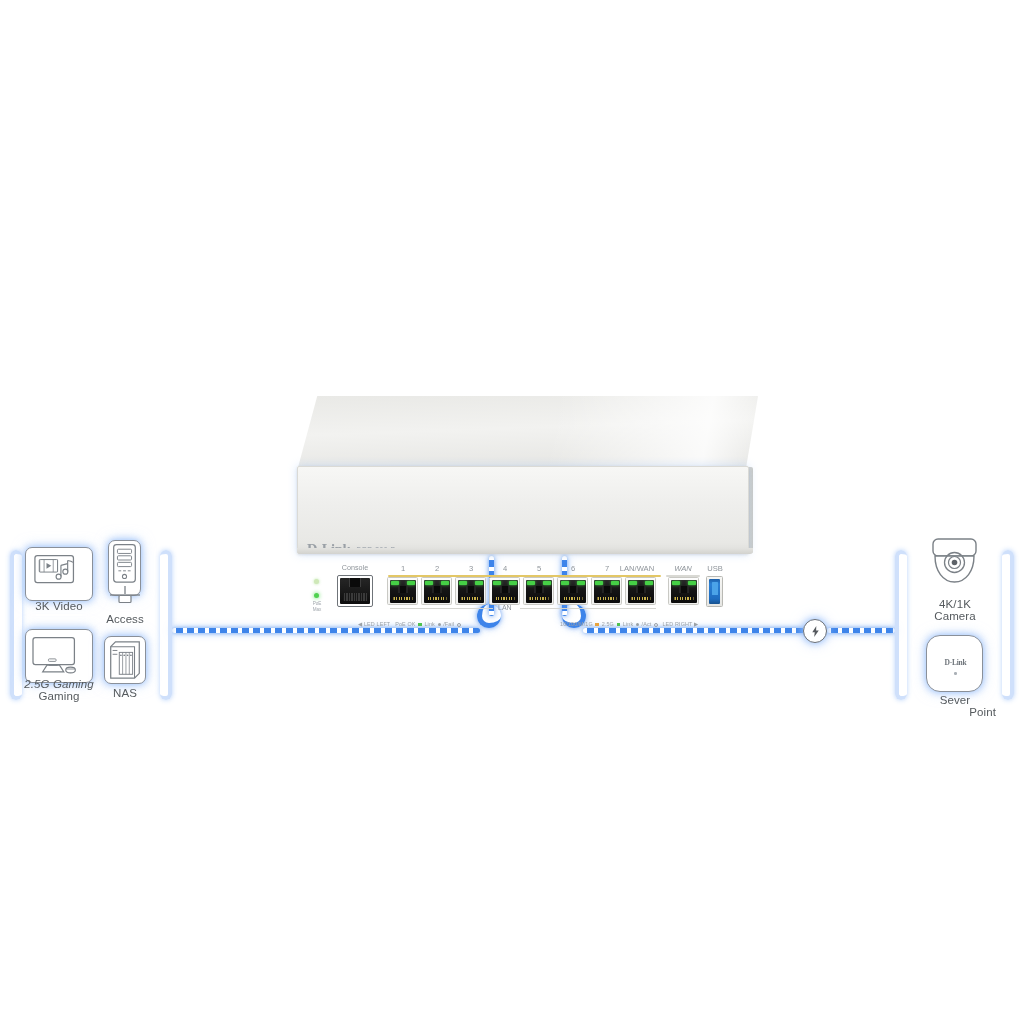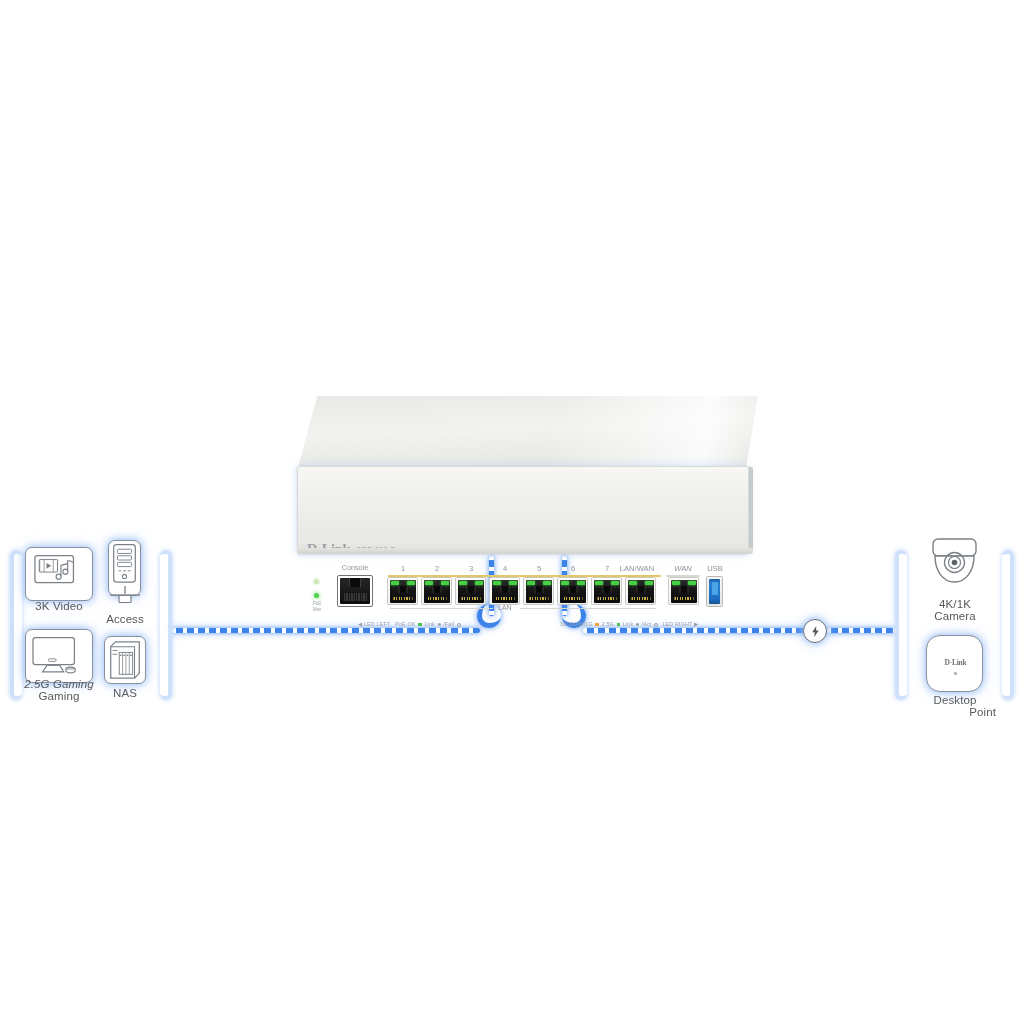--- a/index.html
+++ b/index.html
@@ -310,21 +310,21 @@
       <circle cx="33.5" cy="27.5" r="2.8" fill="#5d6268"></circle>
     </svg>
   </div>
   <div class="lbl abs" style="left:914px; top:598px; width:82px;">4K/1K</div>
   <div class="lbl abs" style="left:914px; top:610px; width:82px;">Camera</div>
 
   <div class="devicon" style="left:926px; top:635px; width:57px; height:57px; border-radius:14px;">
     <div class="abs" style="left:0; top:22px; width:57px; text-align:center; font-family:'Liberation Serif',serif; font-weight:700; font-size:7.5px; color:#6e747a; letter-spacing:-.2px;">D-Link</div>
     <div class="abs" style="left:27px; top:36px; width:2.5px; height:2.5px; border-radius:50%; background:#aab0b6;"></div>
   </div>
-  <div class="lbl abs" style="left:914px; top:694px; width:82px;">Desktop</div>
+  <div class="lbl abs" style="left:914px; top:694px; width:82px;">Sever</div>
   <div class="lbl abs" style="left:914px; top:706px; width:82px;text-align:right;">Point</div>
 
   <div id="switch">
     <div class="sw-top"></div>
     <div class="sw-top-sheen"></div>
     <div class="sw-right-edge"></div>
     <div class="sw-face">
 
       <div class="brand">D-Link</div>
       <div class="model">DBR-800-P</div>

